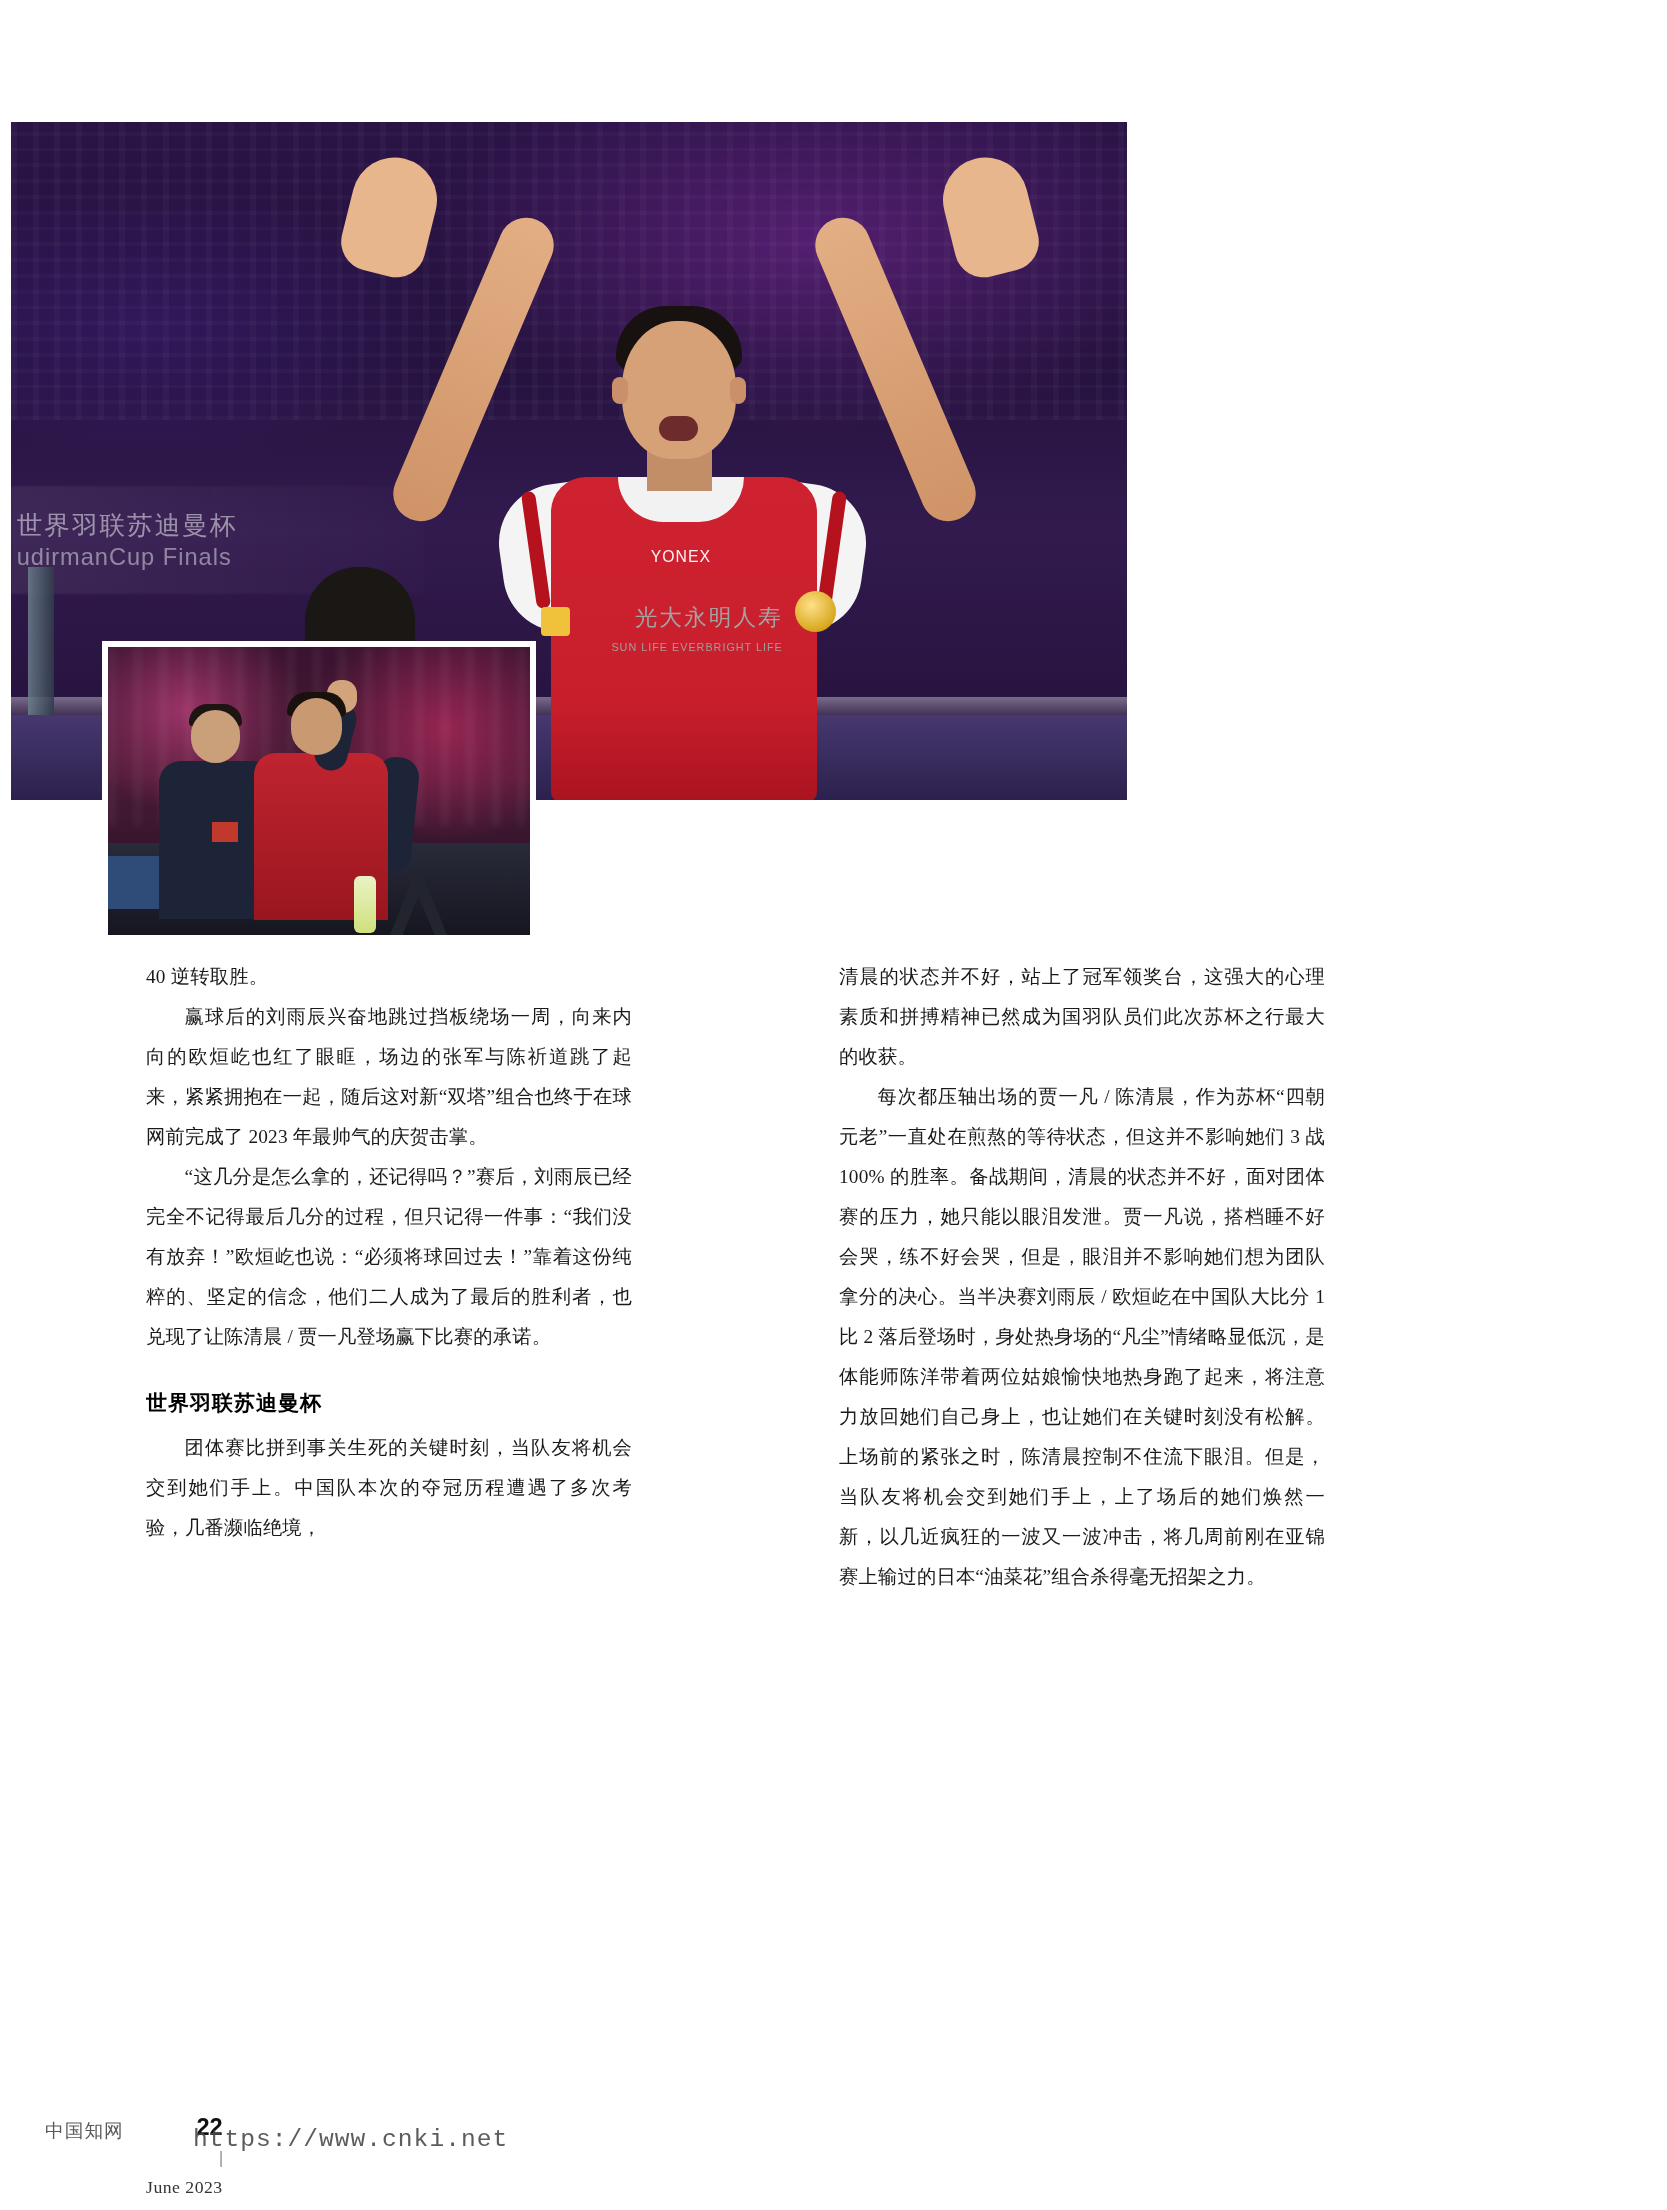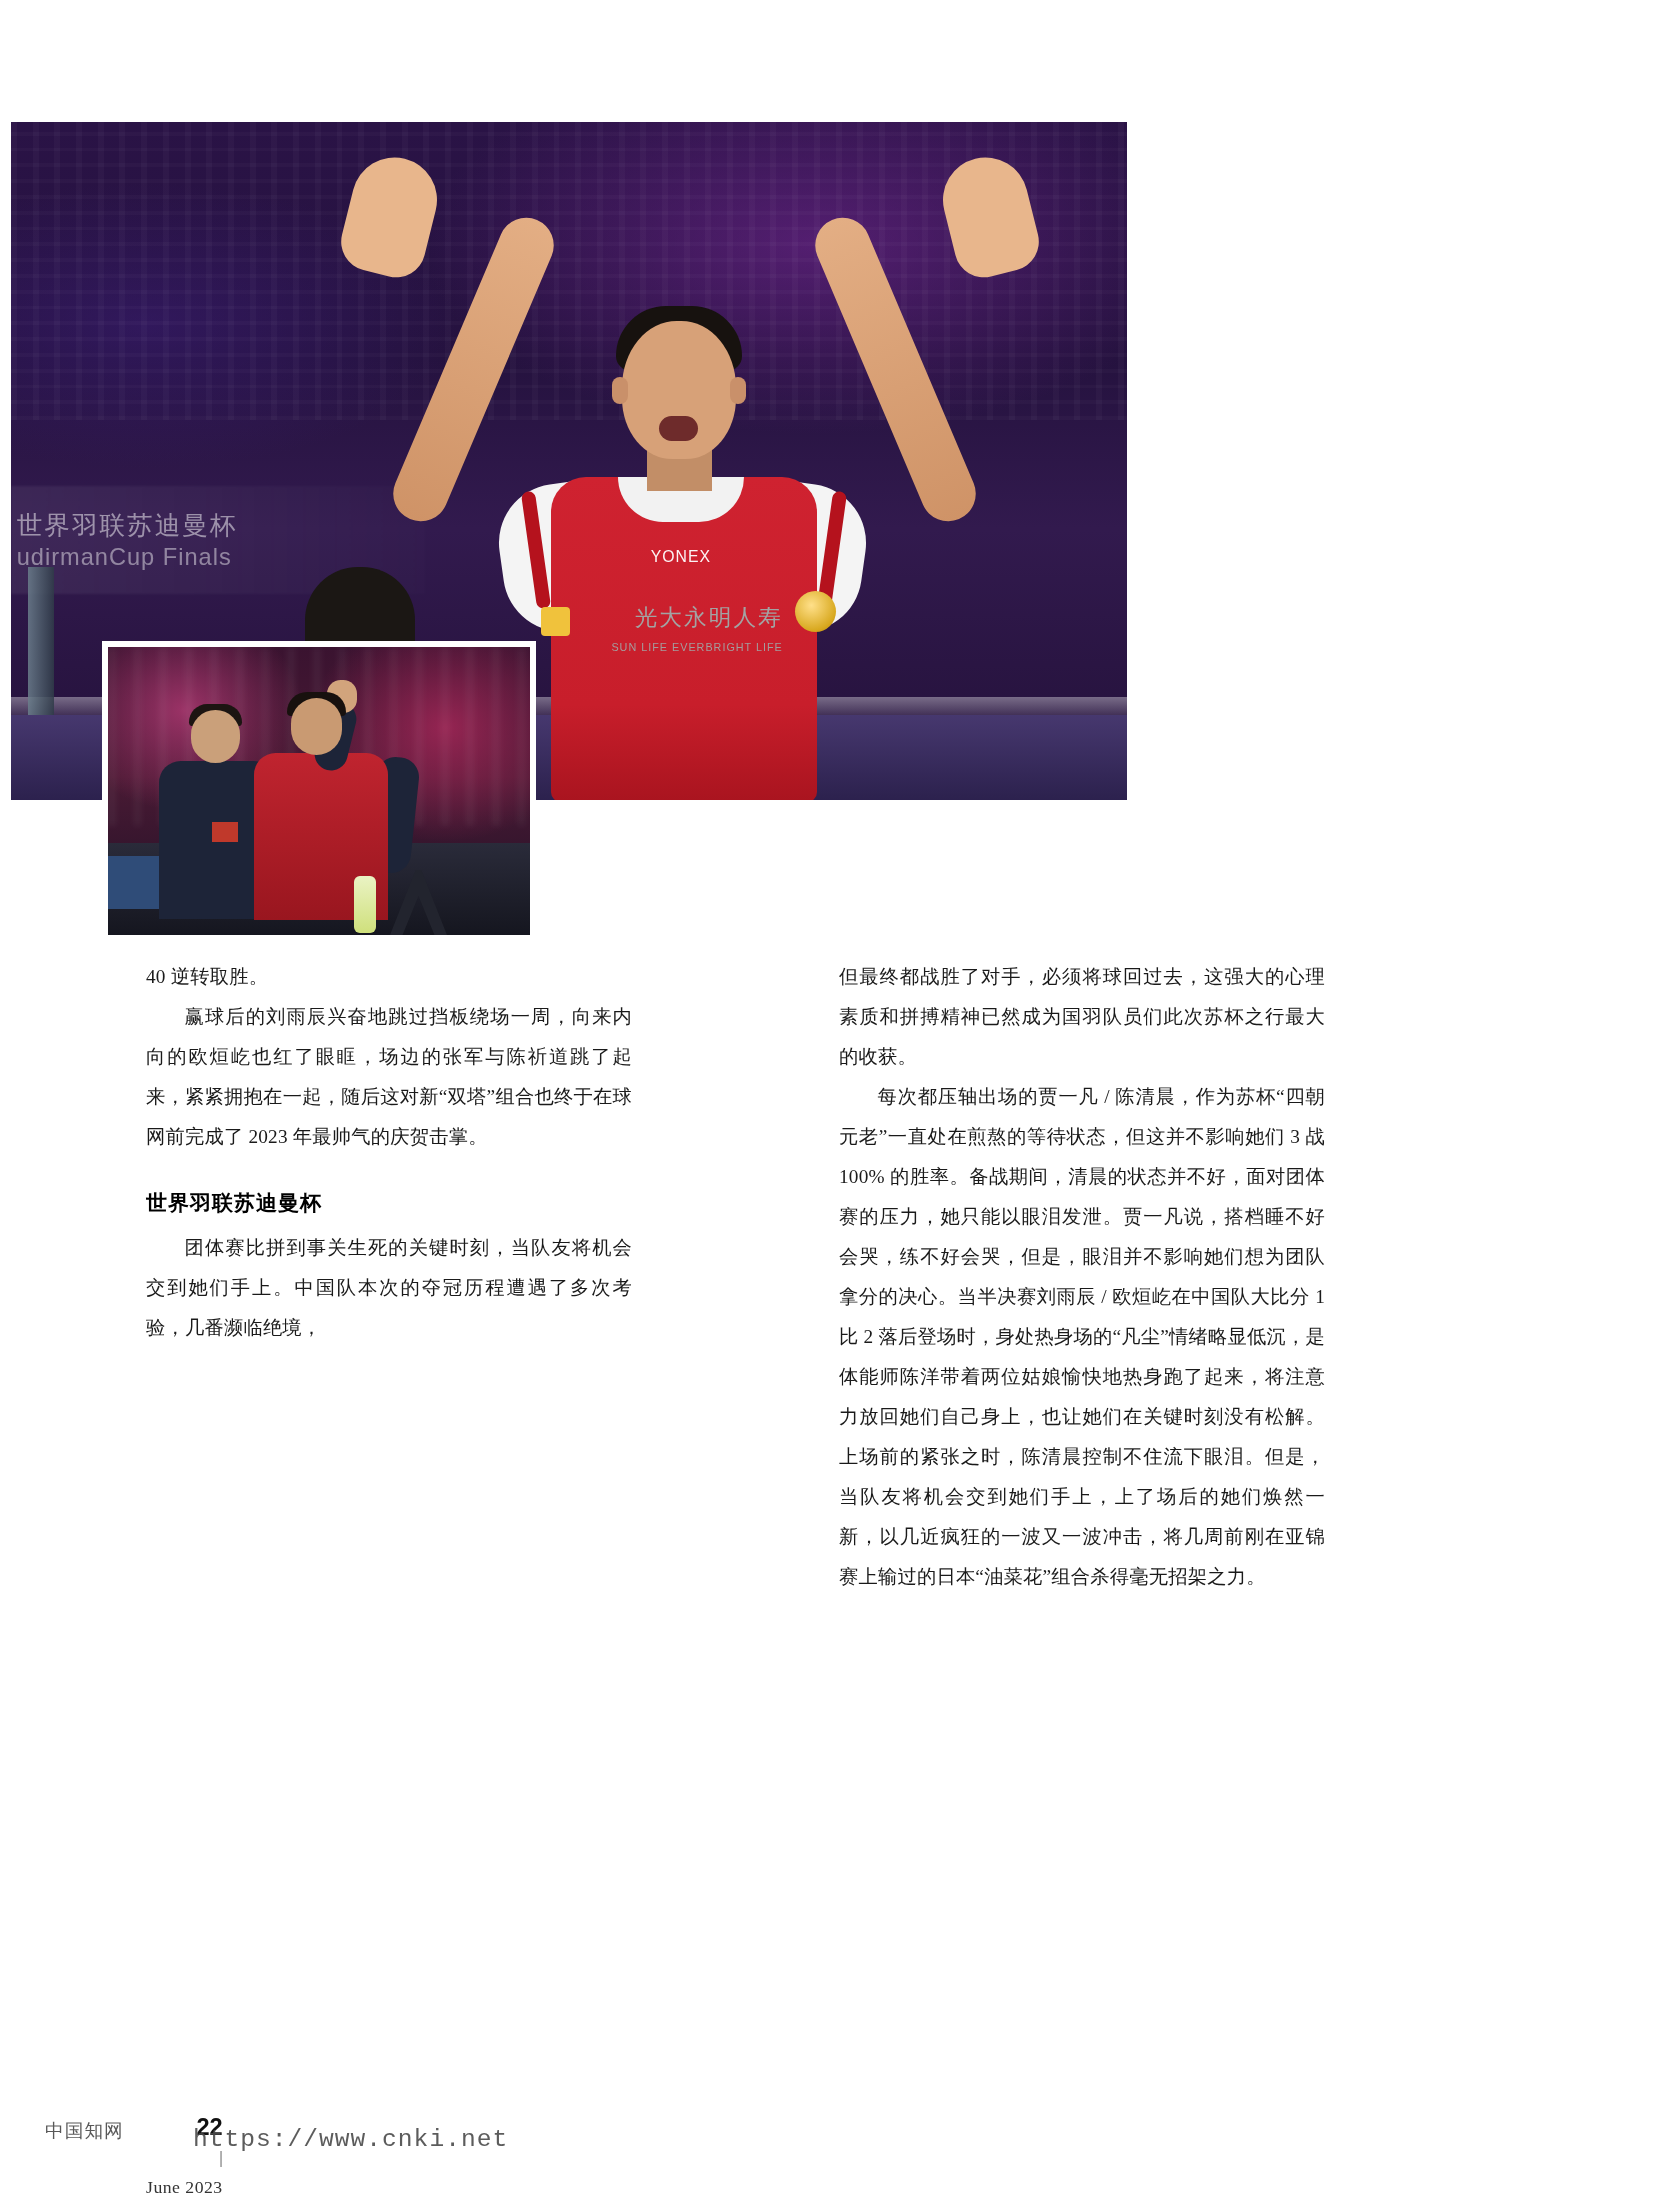--- a/index.html
+++ b/index.html
@@ -464,26 +464,27 @@
     <div class="coach2-hand"></div>
     <div class="coach2-hair"></div>
     <div class="coach2-head"></div>
     <div class="bottle"></div>
     <div class="tripod"></div>
   </div>
 
   <div class="col col-left">
     <p>40 逆转取胜。</p>
     <p class="indent">赢球后的刘雨辰兴奋地跳过挡板绕场一周，向来内向的欧烜屹也红了眼眶，场边的张军与陈祈道跳了起来，紧紧拥抱在一起，随后这对新“双塔”组合也终于在球网前完成了 2023 年最帅气的庆贺击掌。</p>
+    <p class="indent">“这几分是怎么拿的，还记得吗？”赛后，刘雨辰已经完全不记得最后几分的过程，但只记得一件事：“我们没有放弃！”欧烜屹也说：“必须将球回过去！”靠着这份纯粹的、坚定的信念，他们二人成为了最后的胜利者，也兑现了让陈清晨 / 贾一凡登场赢下比赛的承诺。</p>
     <h2 class="heading">世界羽联苏迪曼杯</h2>
     <p class="indent">团体赛比拼到事关生死的关键时刻，当队友将机会交到她们手上。中国队本次的夺冠历程遭遇了多次考验，几番濒临绝境，</p>
   </div>
 
   <div class="col col-right">
-    <p>但最终都战胜了对手，必须将球回过去，这强大的心理素质和拼搏精神已然成为国羽队员们此次苏杯之行最大的收获。</p>
+    <p>清晨的状态并不好，站上了冠军领奖台，这强大的心理素质和拼搏精神已然成为国羽队员们此次苏杯之行最大的收获。</p>
     <p class="indent">每次都压轴出场的贾一凡 / 陈清晨，作为苏杯“四朝元老”一直处在煎熬的等待状态，但这并不影响她们 3 战 100% 的胜率。备战期间，清晨的状态并不好，面对团体赛的压力，她只能以眼泪发泄。贾一凡说，搭档睡不好会哭，练不好会哭，但是，眼泪并不影响她们想为团队拿分的决心。当半决赛刘雨辰 / 欧烜屹在中国队大比分 1 比 2 落后登场时，身处热身场的“凡尘”情绪略显低沉，是体能师陈洋带着两位姑娘愉快地热身跑了起来，将注意力放回她们自己身上，也让她们在关键时刻没有松解。上场前的紧张之时，陈清晨控制不住流下眼泪。但是，当队友将机会交到她们手上，上了场后的她们焕然一新，以几近疯狂的一波又一波冲击，将几周前刚在亚锦赛上输过的日本“油菜花”组合杀得毫无招架之力。</p>
   </div>
 
   <div class="footer">
     <span class="pageno">22</span>
     <span class="footer-sep">|</span>
     <span class="footer-date">June  2023</span>
   </div>
 
   <div class="wm">

